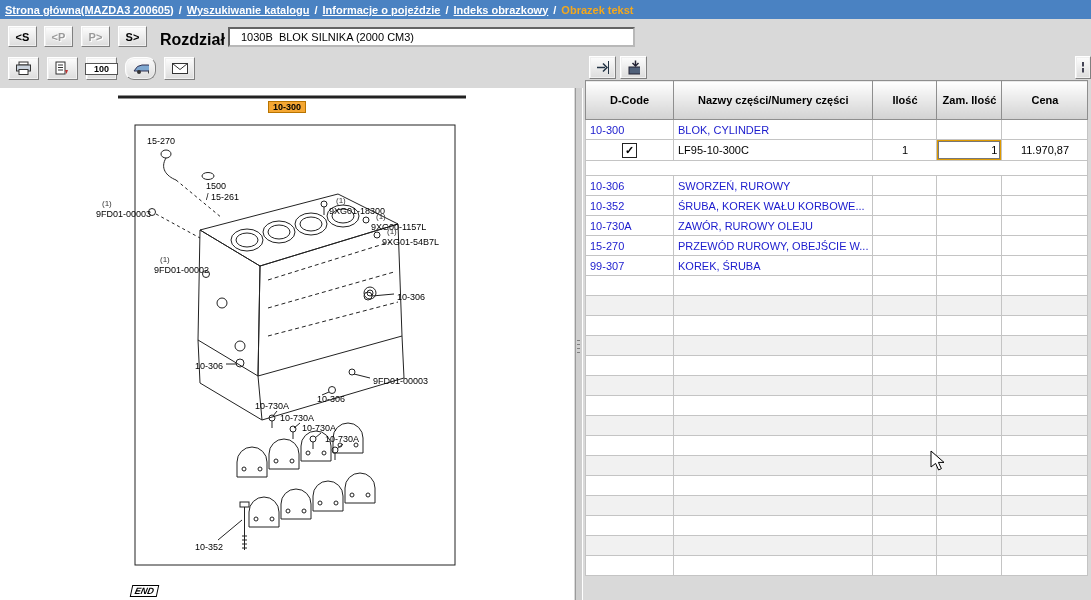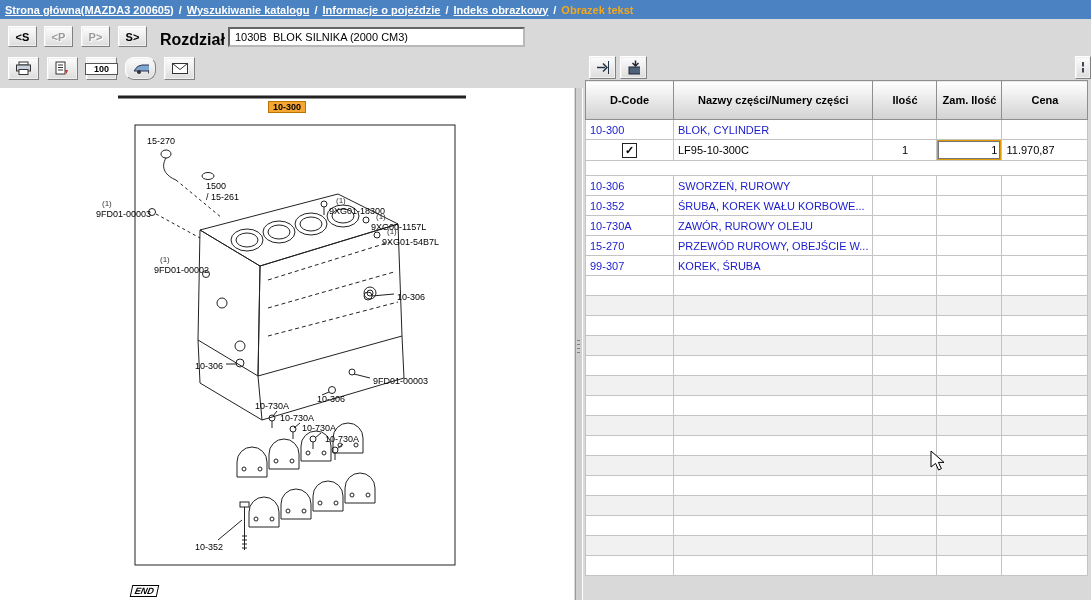--- a/index.html
+++ b/index.html
@@ -14,22 +14,22 @@
   .topbar .sep{text-decoration:none;}
   .topbar .active{color:#F5A81C;text-decoration:none;}
 
   
   .btn3d{background:linear-gradient(#FDFDFD,#DCDCDC);border:1px solid #808080;
          border-top-color:#FFF;border-left-color:#FFF;box-shadow:0 0 0 1px #F0F0F0 inset;
          cursor:pointer;box-sizing:border-box;display:flex;align-items:center;justify-content:center;}
   .navbtn{position:absolute;top:26px;width:29px;height:21px;font-size:11px;font-weight:bold;}
   .navbtn.disabled{color:#9A9A9A;text-shadow:1px 1px 0 #fff;cursor:default;}
   .chapter-label{position:absolute;left:160px;top:31px;font-size:16px;font-weight:bold;color:#000;}
-  .chapter-input{position:absolute;left:228px;top:27px;width:297px;height:20px;box-sizing:border-box;
-                 border:2px inset #B8B8B8;background:#fff;font-size:11px;padding:1px 5px;
+  .chapter-input{position:absolute;left:228px;top:27px;width:407px;height:20px;box-sizing:border-box;
+                 border:2px inset #B8B8B8;background:#fff;font-size:11px;padding:1px 11px;
                  font-family:"Liberation Sans",sans-serif;}
   .iconbtn{position:absolute;top:57px;width:31px;height:23px;}
   .zoomtxt{font-size:9px;font-weight:bold;border:1px solid #555;padding:0 8px;background:#fff;}
 
   
   .diagram-panel{position:absolute;left:0;top:88px;width:574px;height:512px;background:#fff;}
   .dlabel{position:absolute;font-size:9px;color:#000;white-space:nowrap;cursor:pointer;}
   .qmark{position:absolute;font-size:8px;color:#333;white-space:nowrap;}
   .main-callout{position:absolute;left:268px;top:13px;background:#F5A733;border:1px solid #B87400;
                 padding:0 4px;font-size:9px;font-weight:bold;cursor:pointer;}
@@ -45,21 +45,21 @@
   
   .parts-table{position:absolute;left:585px;top:80px;border-collapse:collapse;table-layout:fixed;
                background:#fff;font-size:11px;}
   .parts-table th{background:linear-gradient(#FFFFFF,#D2D2D2);border:1px solid #8E8E8E;
                   font-weight:bold;height:36px;padding:1px 2px;color:#000;}
   .parts-table td{border:1px solid #C4C4C4;height:20px;padding:1px 4px;overflow:hidden;
                   white-space:nowrap;box-sizing:border-box;}
   .parts-table tr.filler.alt td{background:#F1F1F1;}
   .parts-table td.spacer{height:15px;border-top:1px solid #C4C4C4;}
   a.tlink{color:#1A1ACD;cursor:pointer;text-decoration:none;}
-  .c-center{text-align:center;} .c-right{text-align:left;margin-top:20px;}
+  .c-center{text-align:center;} .c-right{text-align:center;margin-top:20px;}
   .cb{width:13px;height:13px;border:1px solid #222;background:#fff;margin:0 auto;
       font-size:11px;line-height:12px;text-align:center;font-weight:bold;cursor:pointer;}
   .order-input{width:100%;box-sizing:border-box;height:18px;border:1px solid #777;
                outline:2px solid #DE9A00;text-align:right;font-size:11px;padding:0 2px;
                font-family:"Liberation Sans",sans-serif;}
 
   
   .tblbtn{position:absolute;top:56px;width:27px;height:23px;}
   .corner-btn{position:absolute;top:56px;right:0;width:16px;height:23px;}
 

